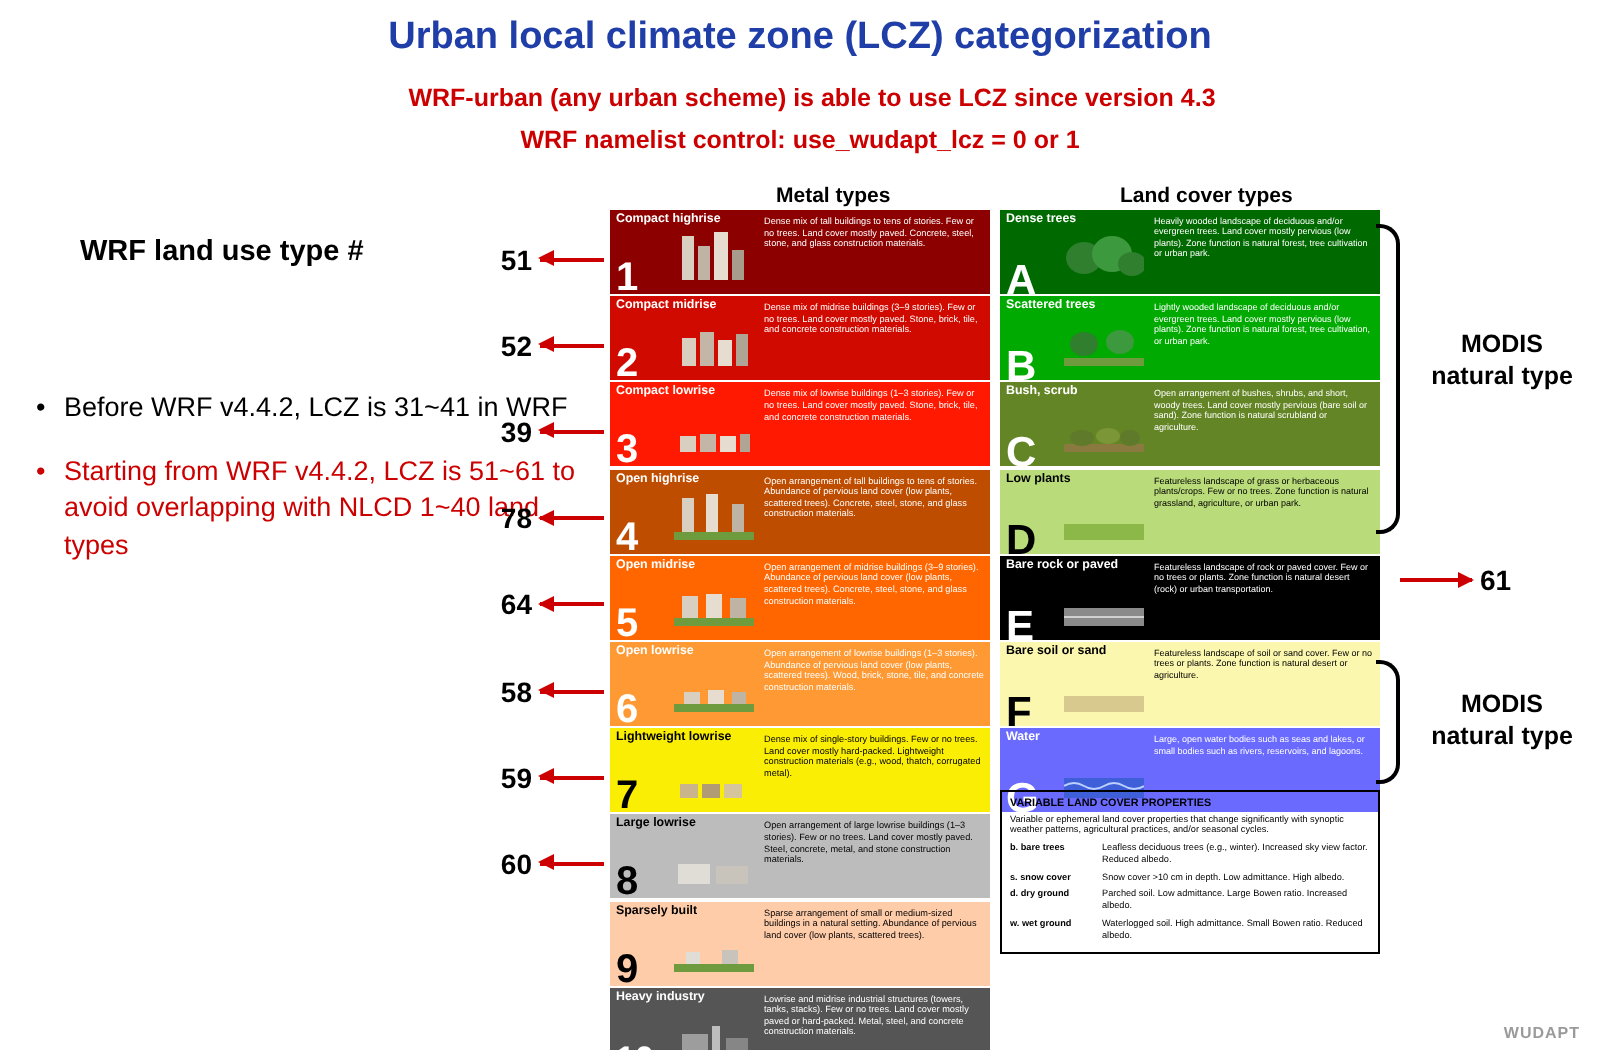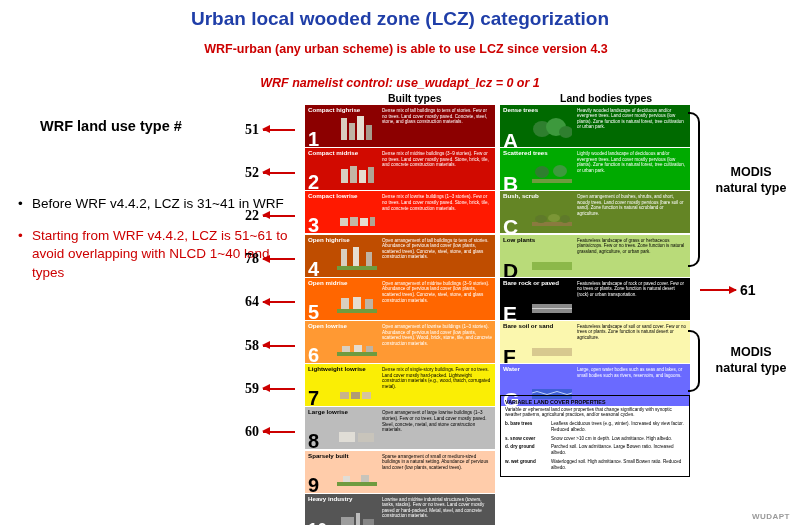--- a/index.html
+++ b/index.html
@@ -16,43 +16,42 @@
     text-align:center;
     color:#1f3ea8;
     font-weight:bold;
     font-size:19px;
   }
   .subtitle {
     position:absolute; left:0; width:800px; text-align:center;
     color:#cc0000; font-weight:bold; font-size:12.5px;
   }
   .sub1 { top:42px;padding-left:12px; }
-  .sub2 { top:76px;font-style:italic; }
+  .sub2 { top:63px; }
 
   
   .wrf-label {
     position:absolute; left:40px; top:118px;
     font-weight:bold; font-size:14.5px; color:#000;text-align:center;
   }
   .bullets {
     position:absolute; left:18px; top:195px; width:280px;
   }
   .bullet {
     display:flex; font-size:13.5px; line-height:1.35; margin-bottom:14px;
   }
   .bullet .dot { width:14px; flex:0 0 14px; }
   .bullet.black { color:#000; }
   .bullet.red { color:#cc0000; }
 
   
   .numcol { position:absolute; left:238px; top:108px; width:64px; }
   .numrow {
-    height:43.2px; display:flex; align-items:center; justify-content:center;
+    height:43.2px; display:flex; align-items:center; justify-content:flex-end;
     position:relative;
-    font-family:Liberation Serif, serif;
   }
   .numrow .num {
     font-weight:bold; font-size:14px; color:#000; margin-right:4px;
   }
   .arrow {
     width:32px; height:2px; background:#cc0000; position:relative;
   }
   .arrow:before {
     content:""; position:absolute; left:-1px; top:-3.5px;
     border-top:4.5px solid transparent;
@@ -136,21 +135,21 @@
 
   .wudapt {
     position:absolute; right:10px; bottom:4px;
     font-size:8px; color:#7f7f7f; font-weight:bold; letter-spacing:0.5px;
   }
   .wudapt .mark { color:#9a9a9a; }
 </style>
 </head>
 <body>
 
-<div class="title">Urban local wooded zone (LCZ) categorization</div>
+<div class="title">Urban local climate zone (LCZ) categorization</div>
 <div class="subtitle sub1">WRF-urban (any urban scheme) is able to use LCZ since version 4.3</div>
 <div class="subtitle sub2">WRF namelist control: use_wudapt_lcz = 0 or 1</div>
 
 <div class="wrf-label">WRF land use type #</div>
 
 <div class="bullets">
   <div class="bullet black">
     <span class="dot">•</span>
     <span>Before WRF v4.4.2, LCZ is 31~41 in WRF</span>
   </div>
@@ -163,21 +162,21 @@
 <div class="numcol">
   <div class="numrow">
     <span class="num">51</span>
     <span class="arrow"></span>
   </div>
   <div class="numrow">
     <span class="num">52</span>
     <span class="arrow"></span>
   </div>
   <div class="numrow">
-    <span class="num">22</span>
+    <span class="num">39</span>
     <span class="arrow"></span>
   </div>
   <div class="numrow">
     <span class="num">78</span>
     <span class="arrow"></span>
   </div>
   <div class="numrow">
     <span class="num">64</span>
     <span class="arrow"></span>
   </div>
@@ -188,22 +187,22 @@
   <div class="numrow">
     <span class="num">59</span>
     <span class="arrow"></span>
   </div>
   <div class="numrow">
     <span class="num">60</span>
     <span class="arrow"></span>
   </div>
 </div>
 
-<div class="colhdr" id="hdr-built">Built types</div>
-<div class="colhdr" id="hdr-land">Land bodies types</div>
+<div class="colhdr" id="hdr-built">Metal types</div>
+<div class="colhdr" id="hdr-land">Land cover types</div>
 
 <div class="builtcol">
 
   <div class="lczcard" style="background:#8c0000">
     <div class="cardleft" style="background:#8c0000">
       <div class="cname">Compact highrise</div>
       <div class="cnum">1</div>
       <svg class="glyph" viewBox="0 0 40 28">
         <rect x="4" y="4" width="6" height="22" fill="#d9cfc0"></rect>
         <rect x="12" y="9" width="6" height="17" fill="#bfb3a3"></rect>

